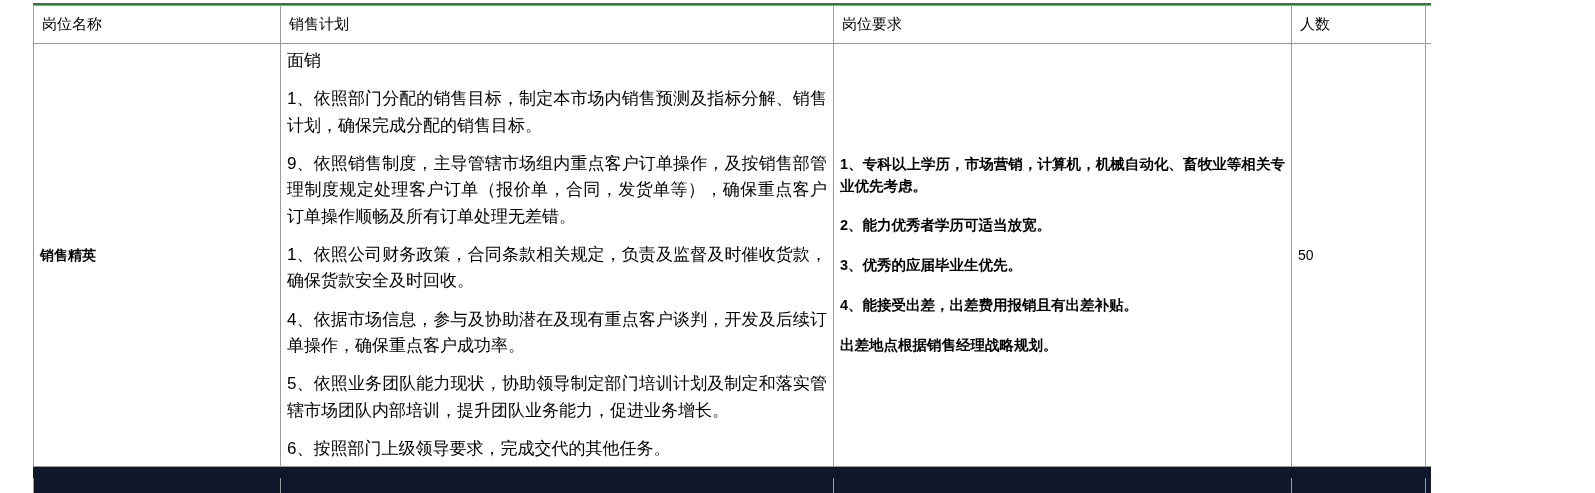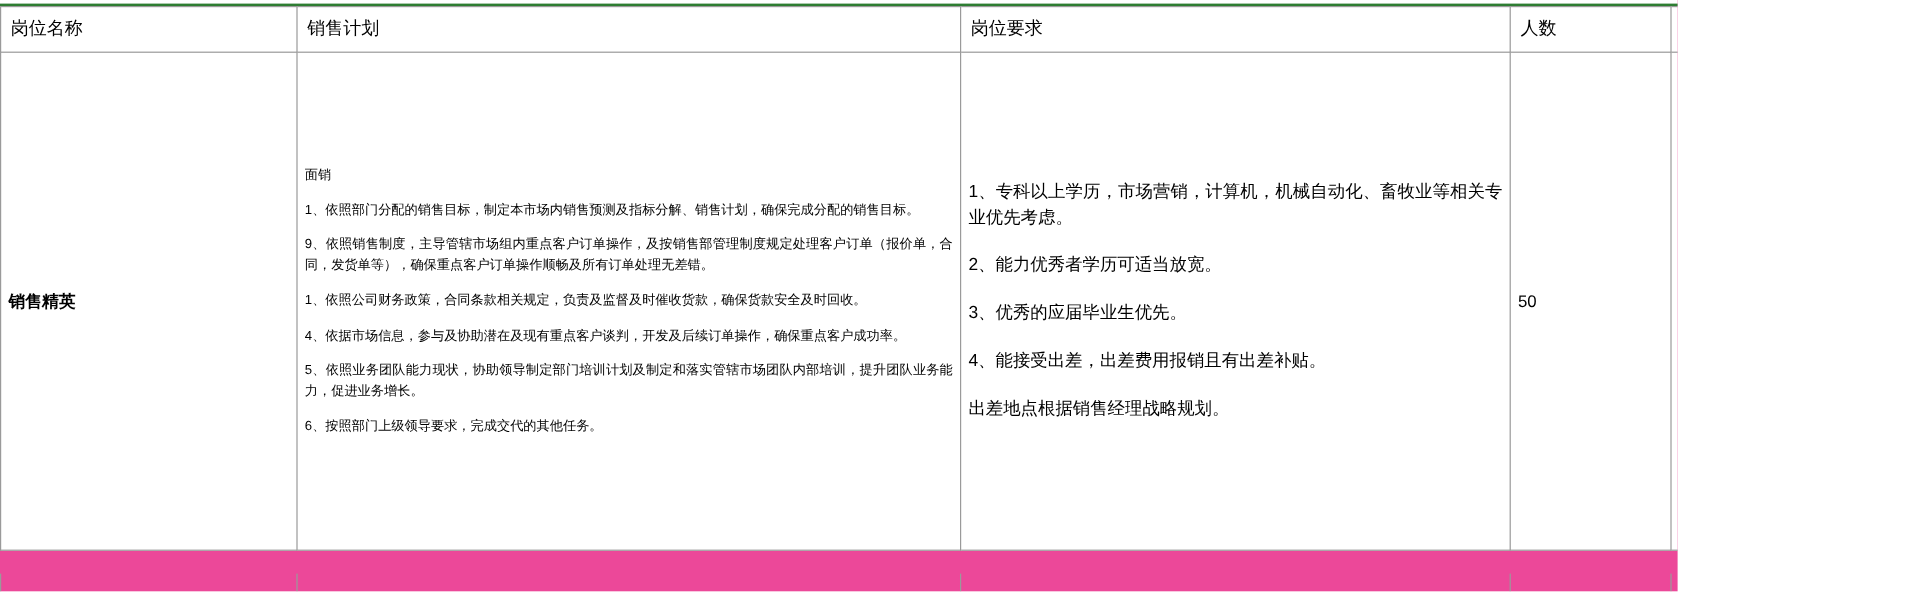--- a/index.html
+++ b/index.html
@@ -9,21 +9,22 @@
   }
   body {
     font-family: "Liberation Sans", sans-serif;
     color: #000000;
   }
   #sheet {
     position: relative;
     width: 1398px;
     height: 493px;
     overflow: hidden;
-    background: #ec4899;
+    background: #0f172a;
+    margin-left: 33px;
   }
   
   .top-strip {
     position: absolute;
     top: 0;
     left: 0;
     width: 1595px;
     height: 5px;
     box-sizing: border-box;
     border-bottom: 2px solid #2e7d32;
@@ -67,24 +68,25 @@
     font-weight: bold;
     font-size: 15px;
     padding-left: 8px;
   }
   td.requirements, td.duties {
     vertical-align: top;
     padding-top: 8px;
   }
   td.duties {
     vertical-align: middle;
+    font-weight: bold;
   }
   .para {
     margin: 0 0 12px 0;
-    font-size: 11px;
+    font-size: 17px;
     line-height: 1.55;
     text-align: justify;
   }
   .para:last-child { margin-bottom: 0; }
   .duties .para {
     font-size: 14.5px;
     margin-bottom: 18px;
     line-height: 1.5;
   }
   .duties .para:last-child { margin-bottom: 0; }

